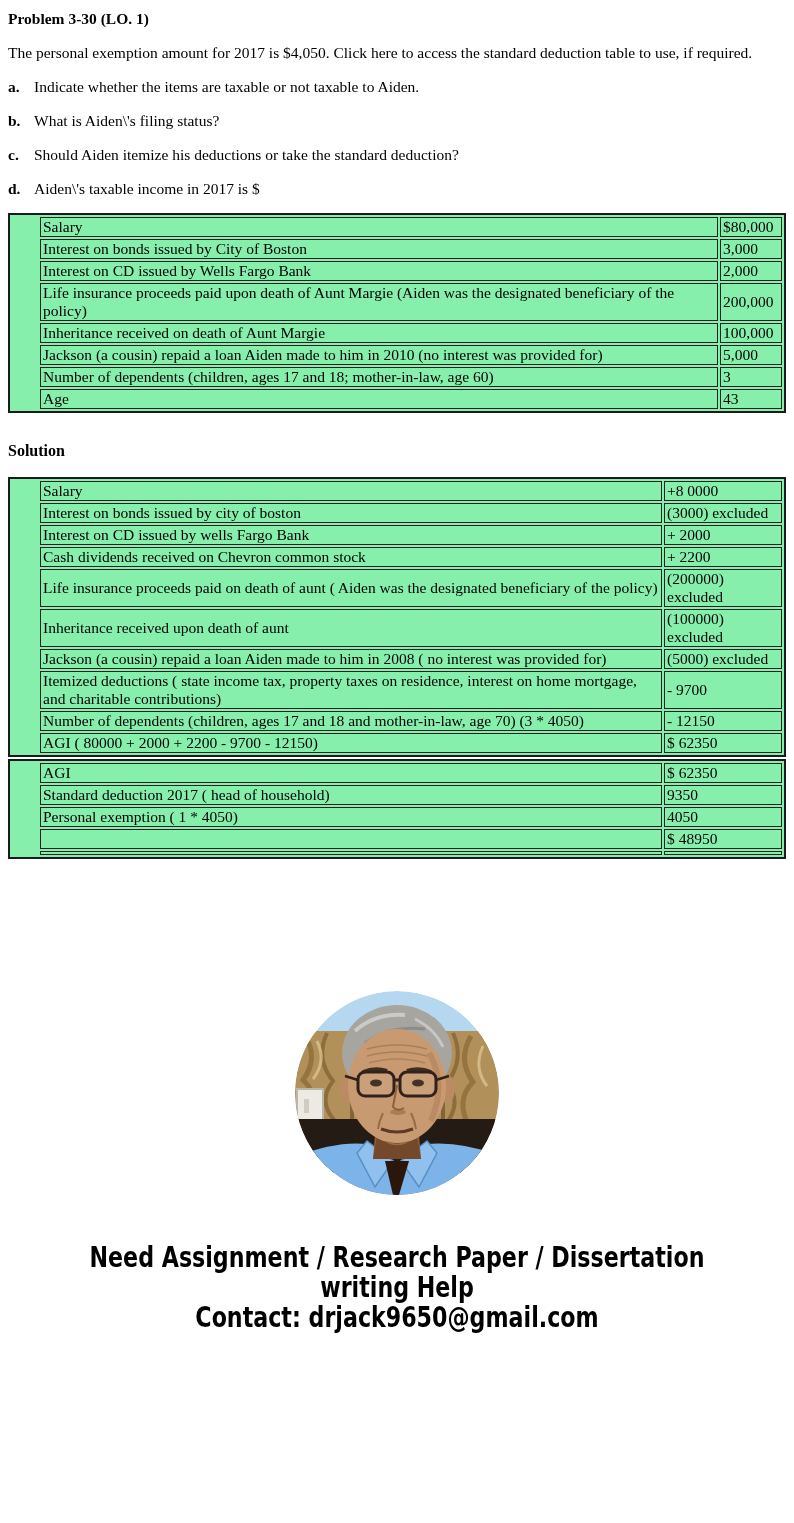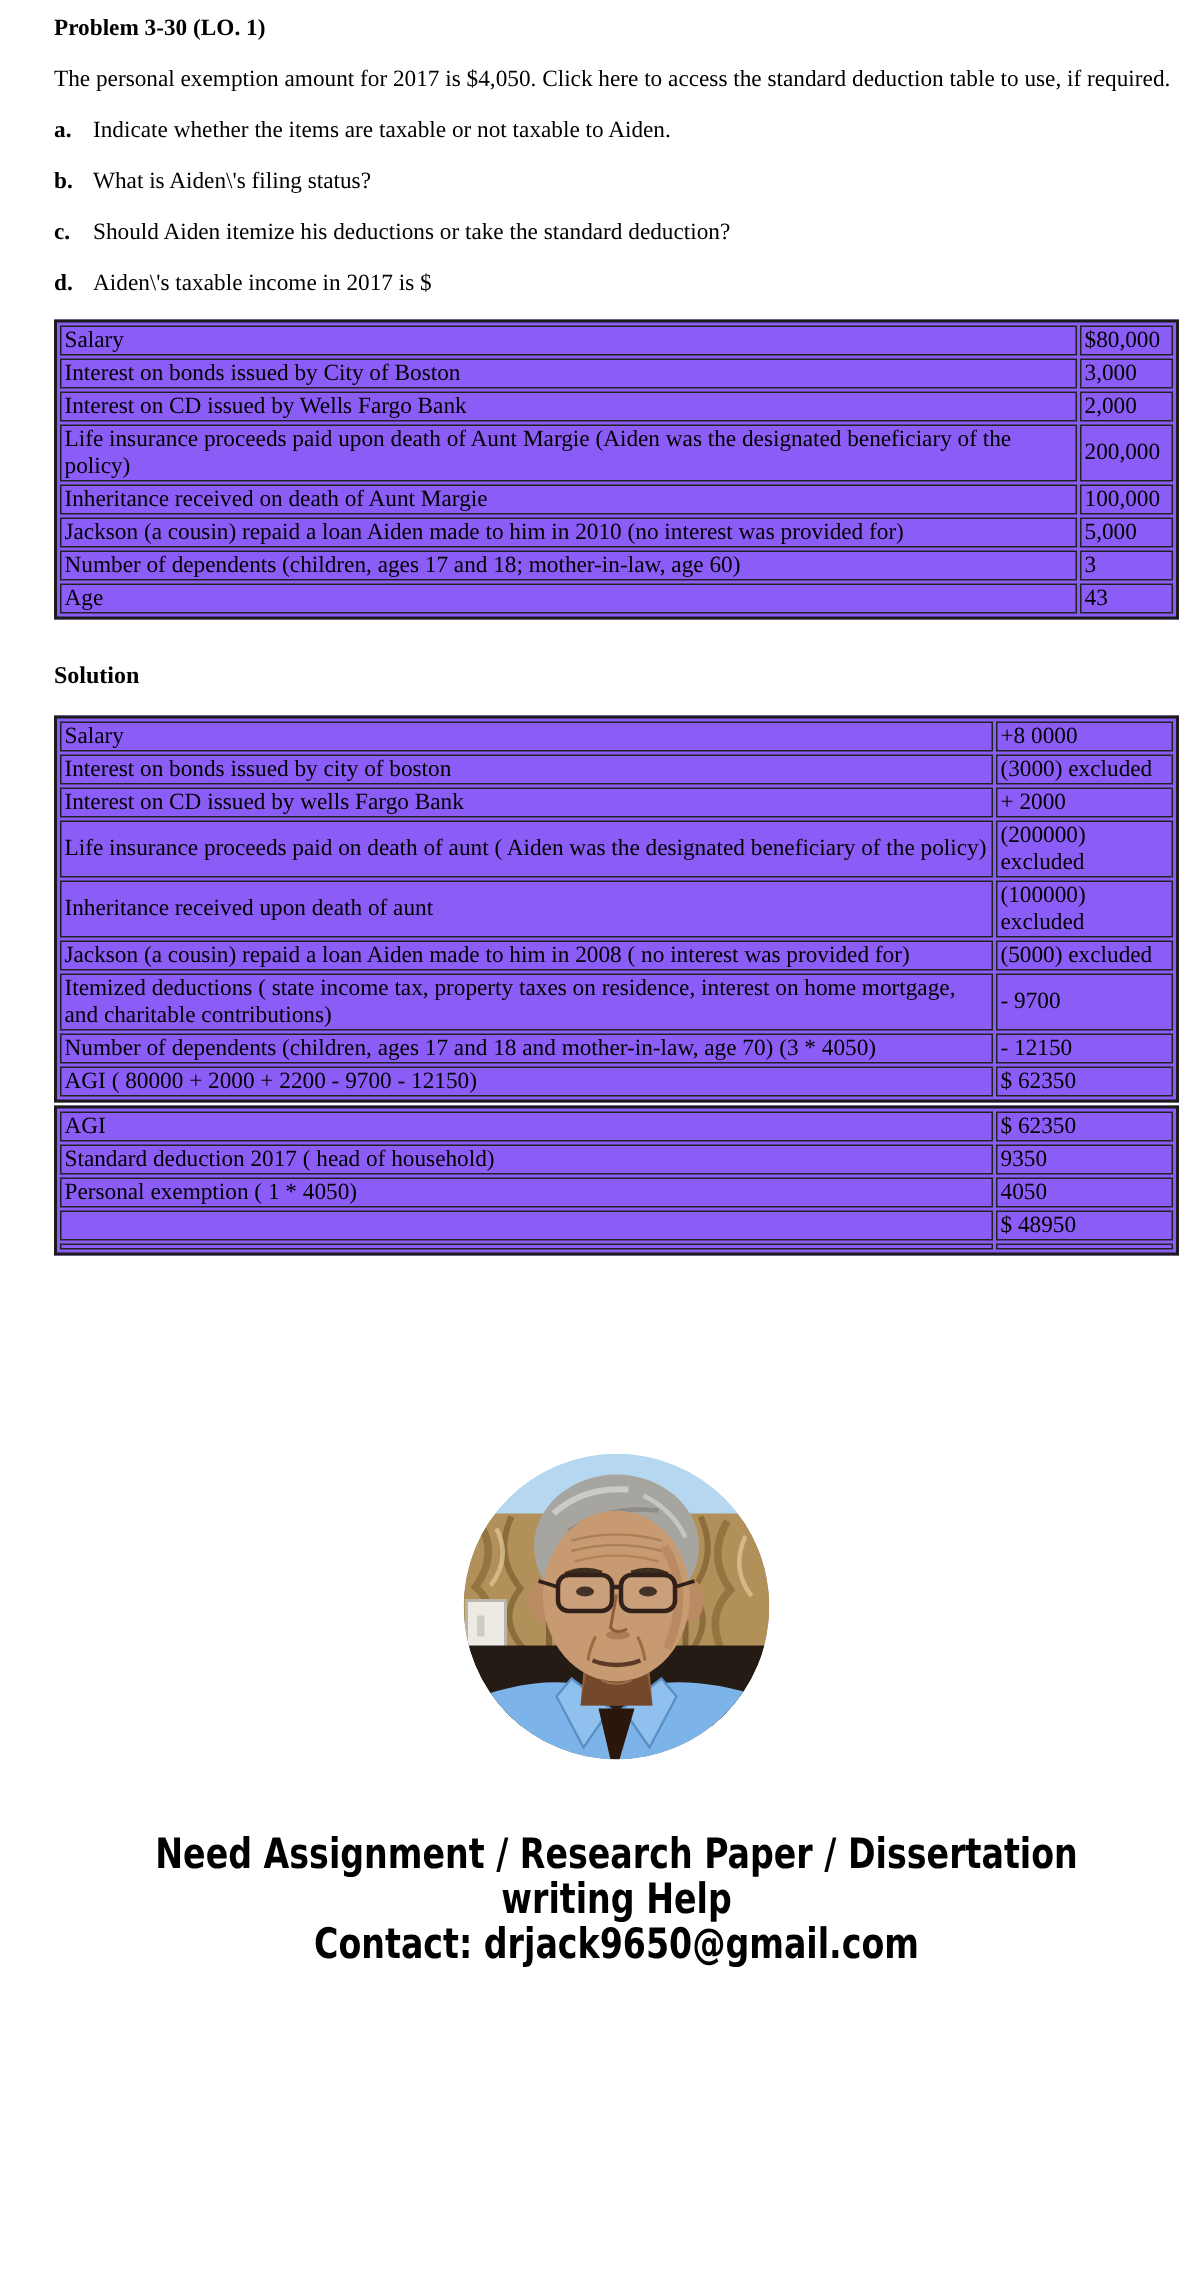--- a/index.html
+++ b/index.html
@@ -3,21 +3,21 @@
 <meta charset="utf-8">
 <style>
   html, body { margin: 0; padding: 0; background: #ffffff; }
   body {
     width: 794px;
     min-height: 1523px;
     font-family: "Liberation Serif", serif;
     font-size: 15.5px;
     color: #000;
   }
-  .page { padding: 0 8px; margin-left: 28px; }
+  .page { padding: 0 8px; }
 
   .title {
     padding-top: 9px;
     font-weight: bold;
     line-height: 19px;
   }
   .para {
     margin: 15px 0 0 0;
     line-height: 19px;
   }
@@ -26,21 +26,22 @@
     display: flex;
     line-height: 19px;
   }
   .qm { font-weight: bold; width: 26px; flex: none; }
 
   table {
     width: 100%;
     border-collapse: separate;
     border-spacing: 2px;
     border: 2px solid #1b1b1b;
-    background: #8b5cf6;
+    background: #86efac;
+    padding-left: 28px;
   }
   td {
     border: 1px solid #222;
     padding: 0 2px;
     line-height: 18px;
     vertical-align: middle;
   }
   .t1 { margin-top: 15px; }
   .t1 td.val { width: 56px; }
   .t2 { margin-top: 16px; }
@@ -153,20 +154,24 @@
           <td class="lbl">Salary</td>
           <td class="val">+8 0000</td>
         </tr>
       <tr>
           <td class="lbl">Interest on bonds issued by city of boston</td>
           <td class="val">(3000) excluded</td>
         </tr>
       <tr>
           <td class="lbl">Interest on CD issued by wells Fargo Bank</td>
           <td class="val">+ 2000</td>
+        </tr>
+      <tr>
+          <td class="lbl">Cash dividends received on Chevron common stock</td>
+          <td class="val">+ 2200</td>
         </tr>
       <tr>
           <td class="lbl">Life insurance proceeds paid on death of aunt ( Aiden was the designated beneficiary of the policy)</td>
           <td class="val">(200000) excluded</td>
         </tr>
       <tr>
           <td class="lbl">Inheritance received upon death of aunt</td>
           <td class="val">(100000) excluded</td>
         </tr>
       <tr>

